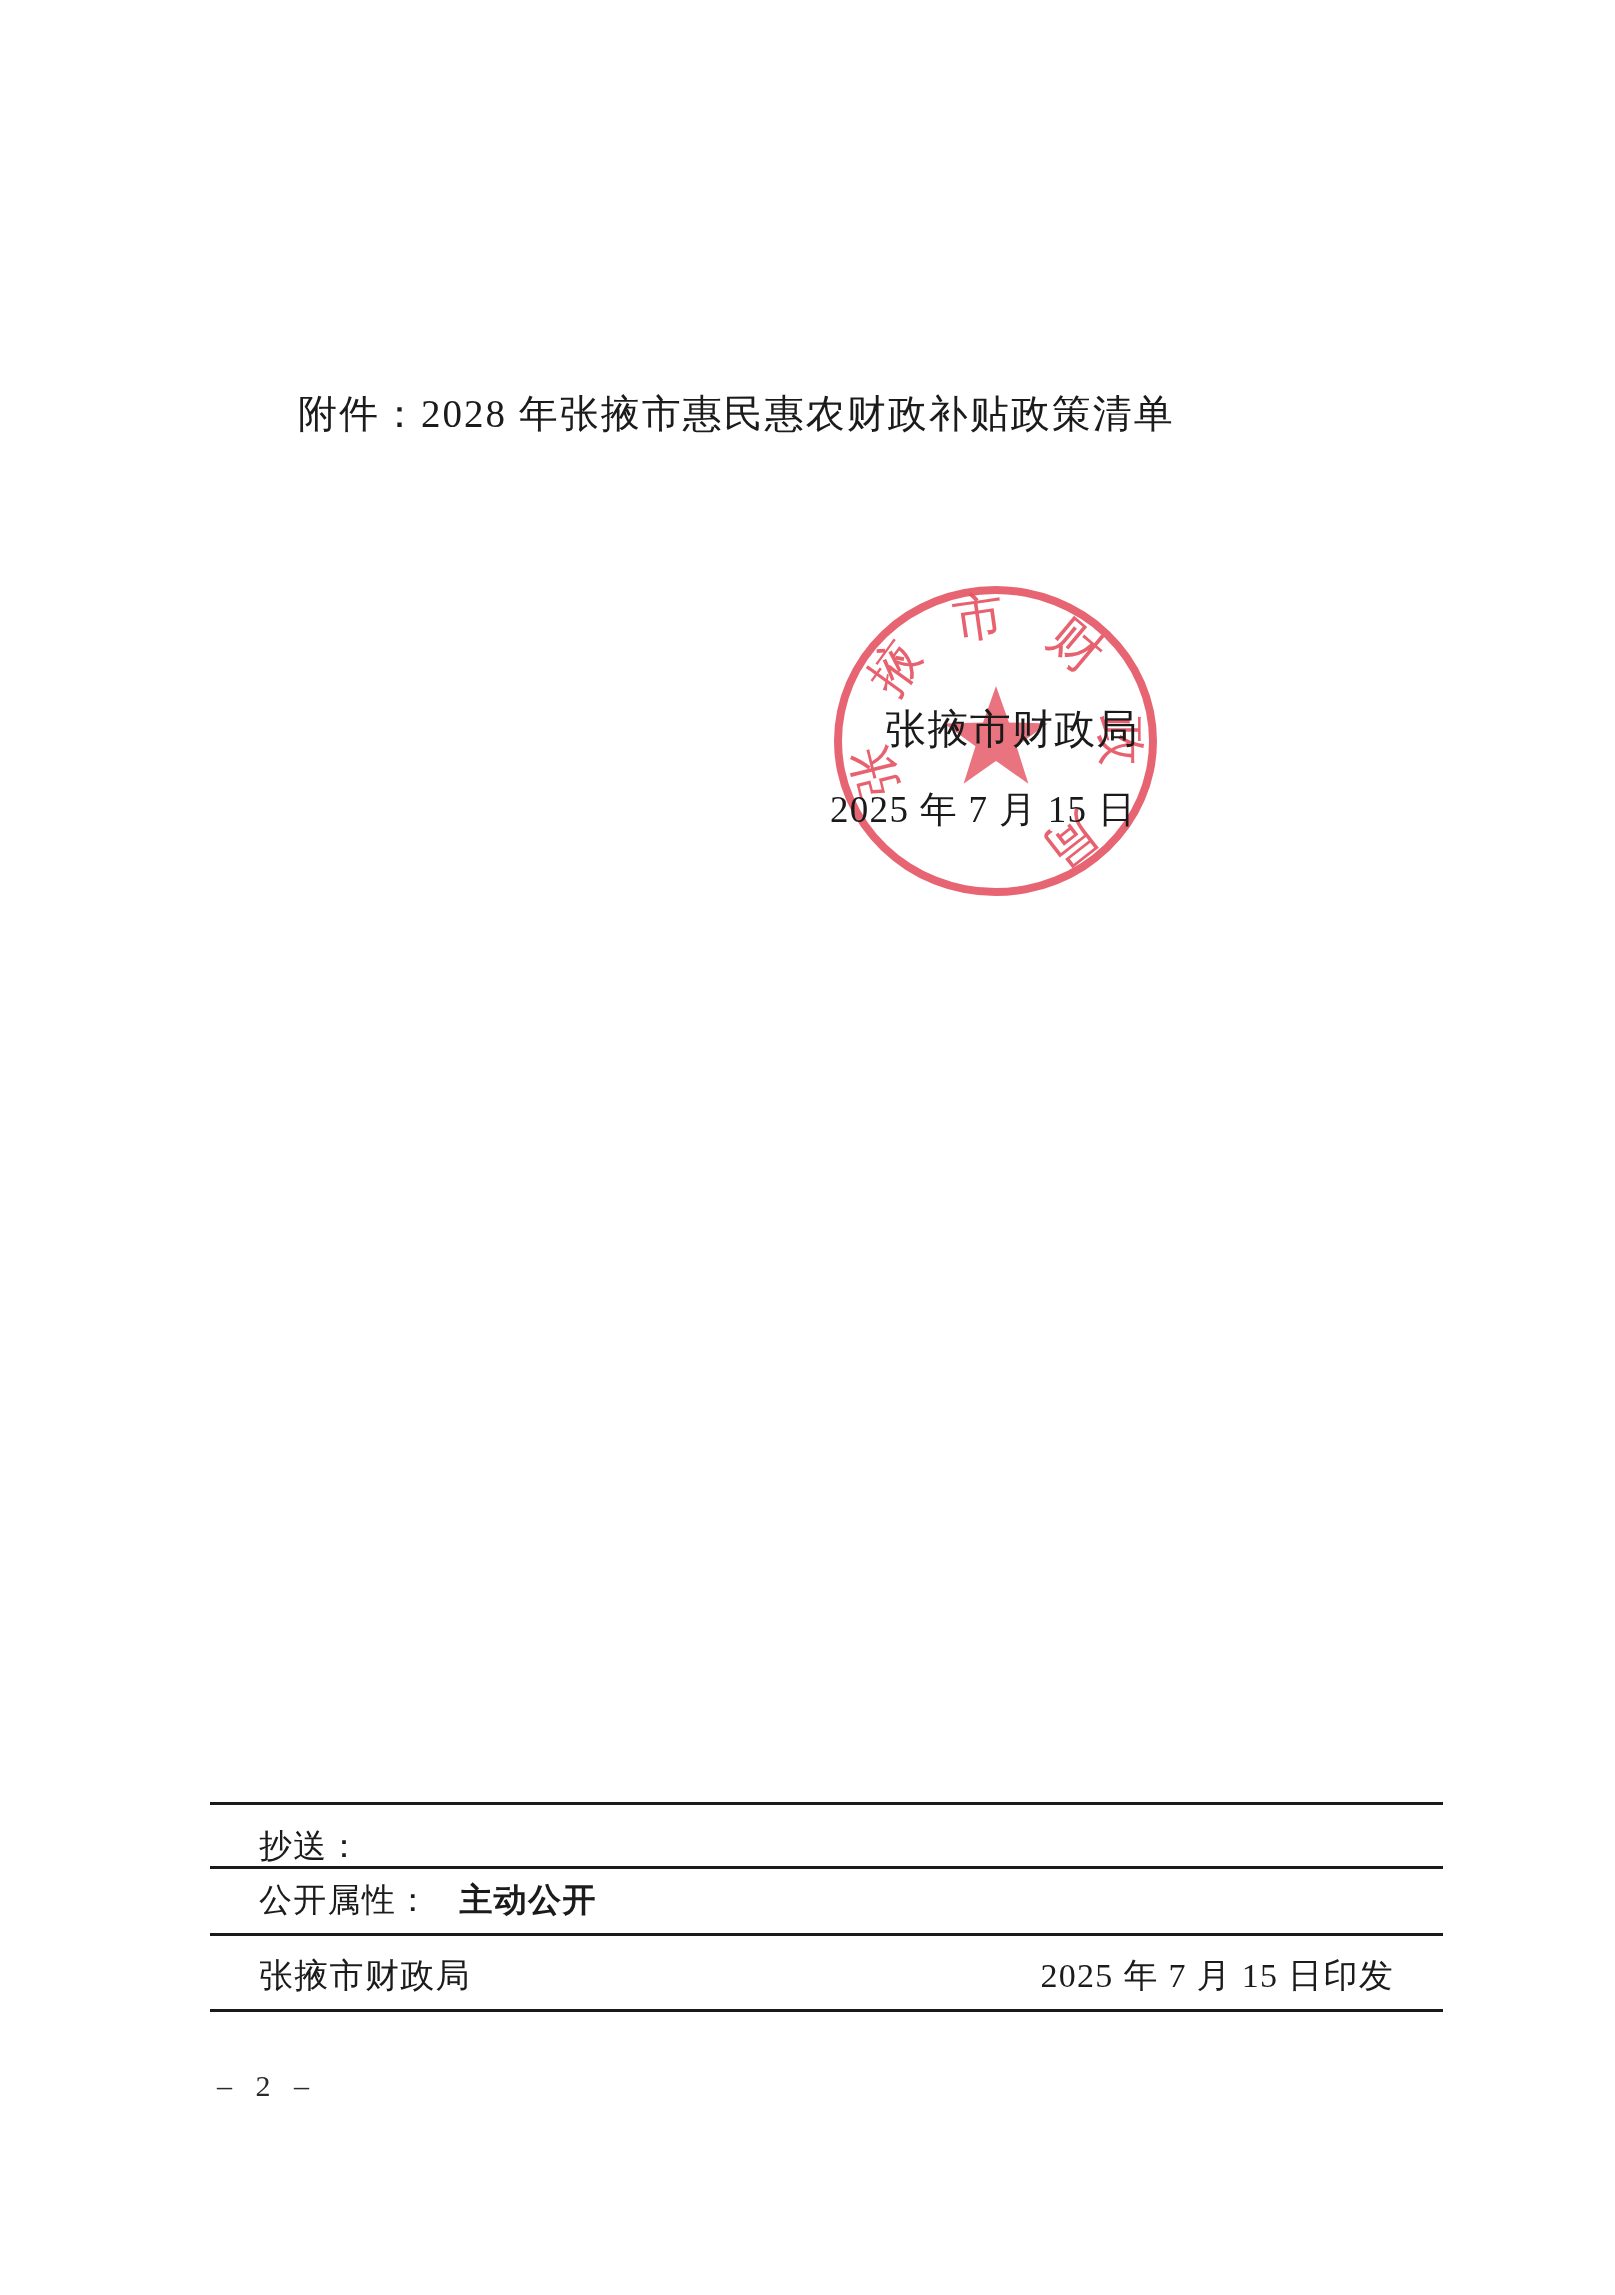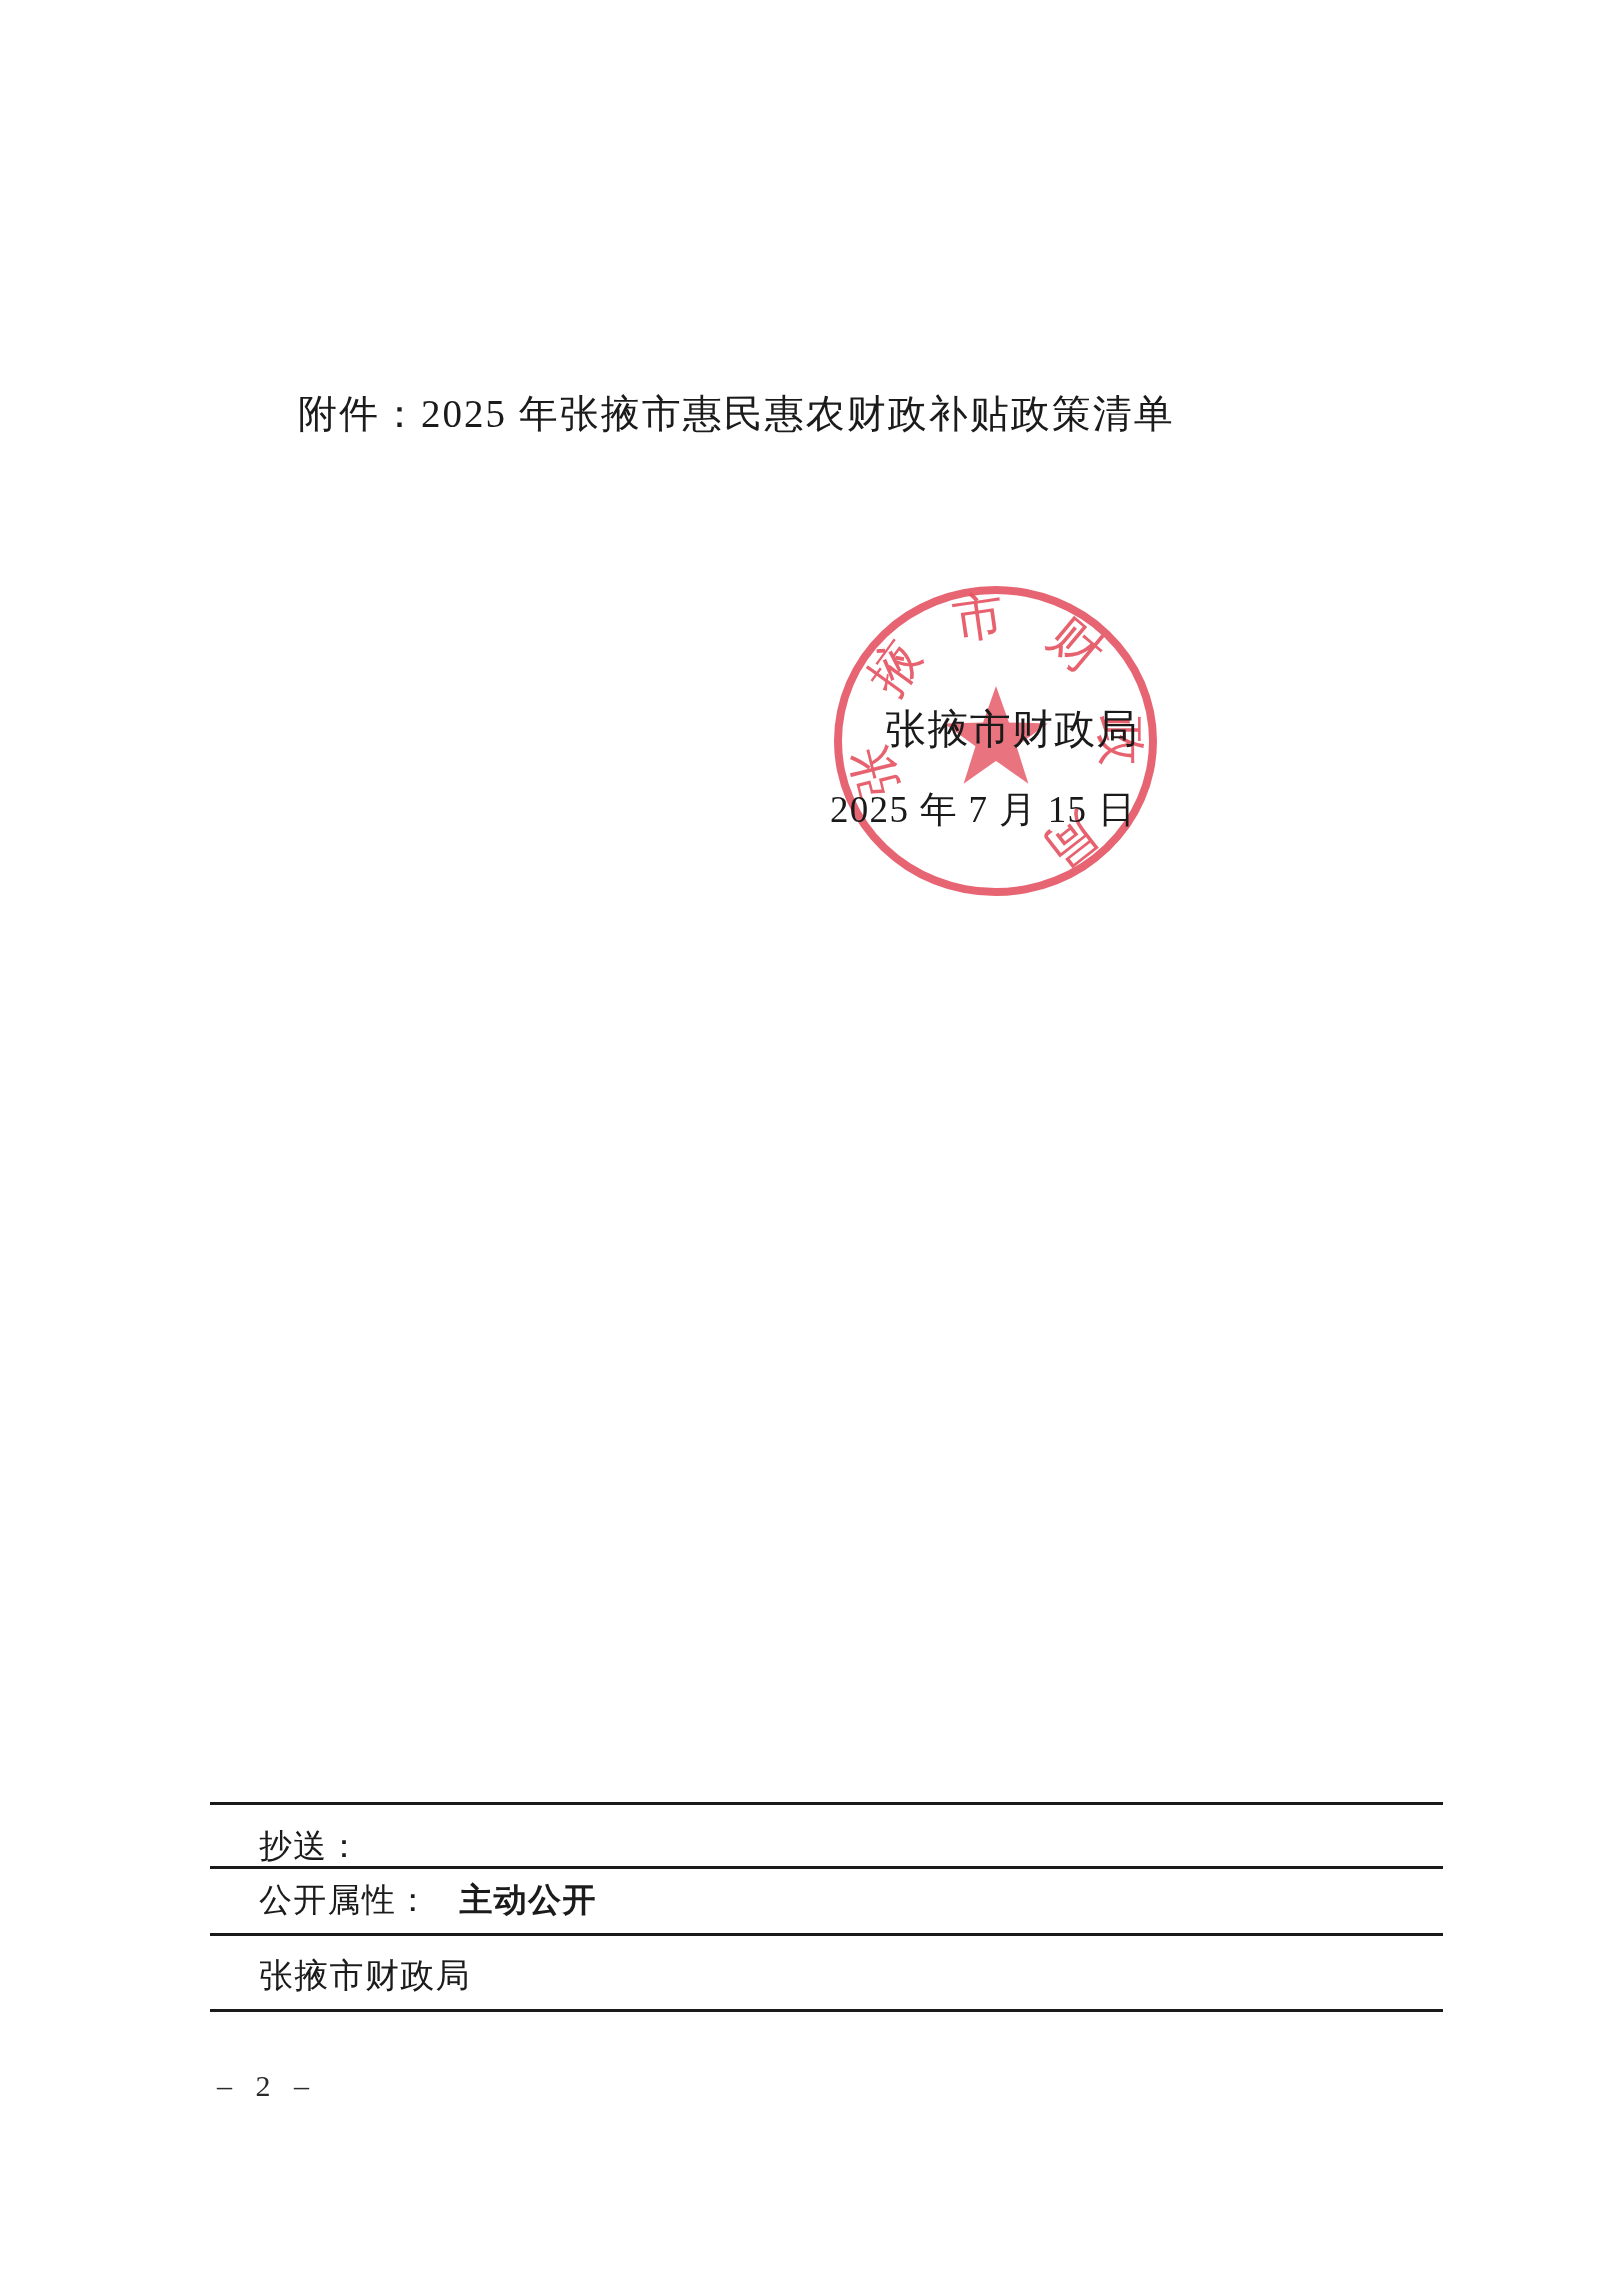--- a/index.html
+++ b/index.html
@@ -138,21 +138,21 @@
     letter-spacing: 8px;
     color: #2a2a2a;
     white-space: nowrap;
   }
 </style>
 </head>
 <body>
 
 <div class="page">
 
-  <div class="attachment-line">附件：2025 年张掖市惠民惠农财政补贴政策清单</div>
+  <div class="attachment-line">附件：2028 年张掖市惠民惠农财政补贴政策清单</div>
 
   <div class="seal">
     <div class="seal-ring"></div>
     <span class="ring-char rc0">张</span>
     <span class="ring-char rc1">掖</span>
     <span class="ring-char rc2">市</span>
     <span class="ring-char rc3">财</span>
     <span class="ring-char rc4">政</span>
     <span class="ring-char rc5">局</span>
     <div class="seal-star"></div>
@@ -173,20 +173,21 @@
 
     <div class="frow frow-2">
       <span class="label">公开属性：</span>
       <span class="value">主动公开</span>
     </div>
 
     <div class="rule rule-3"></div>
 
     <div class="frow frow-3">
       <span class="issuer">张掖市财政局</span>
+      <span class="printdate">2025 年 7 月 15 日印发</span>
     </div>
 
     <div class="rule rule-4"></div>
   </div>
 
   <div class="page-number">– 2 –</div>
 
 </div>
 
 

